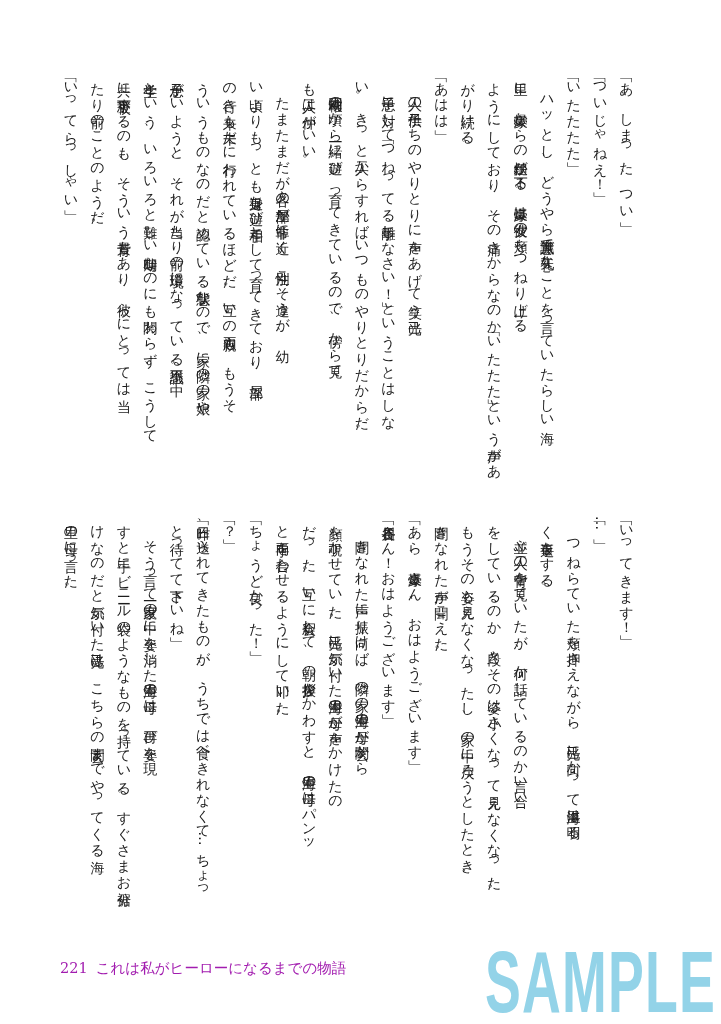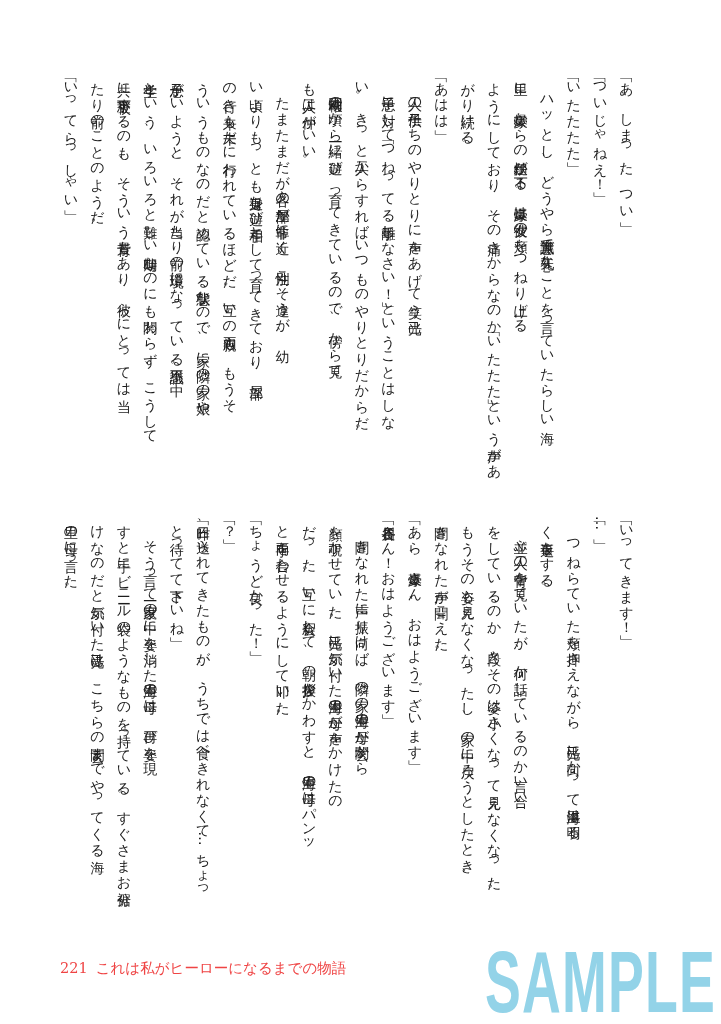--- a/index.html
+++ b/index.html
@@ -39,21 +39,21 @@
       margin: 0;
       padding: 0;
     }
     .footer {
       position: absolute;
       left: 60px;
       top: 958px;
       font-family: "DejaVu Serif", serif;
       font-size: 14.5px;
       line-height: 20px;
-      color: #ef4444;
+      color: #a21caf;
       white-space: nowrap;
     }
     .footer .page-number { margin-right: 8px; }
     .watermark {
       position: absolute;
       left: 485px;
       top: 938px;
       font-family: "Liberation Sans", sans-serif;
       font-weight: bold;
       font-size: 88px;

